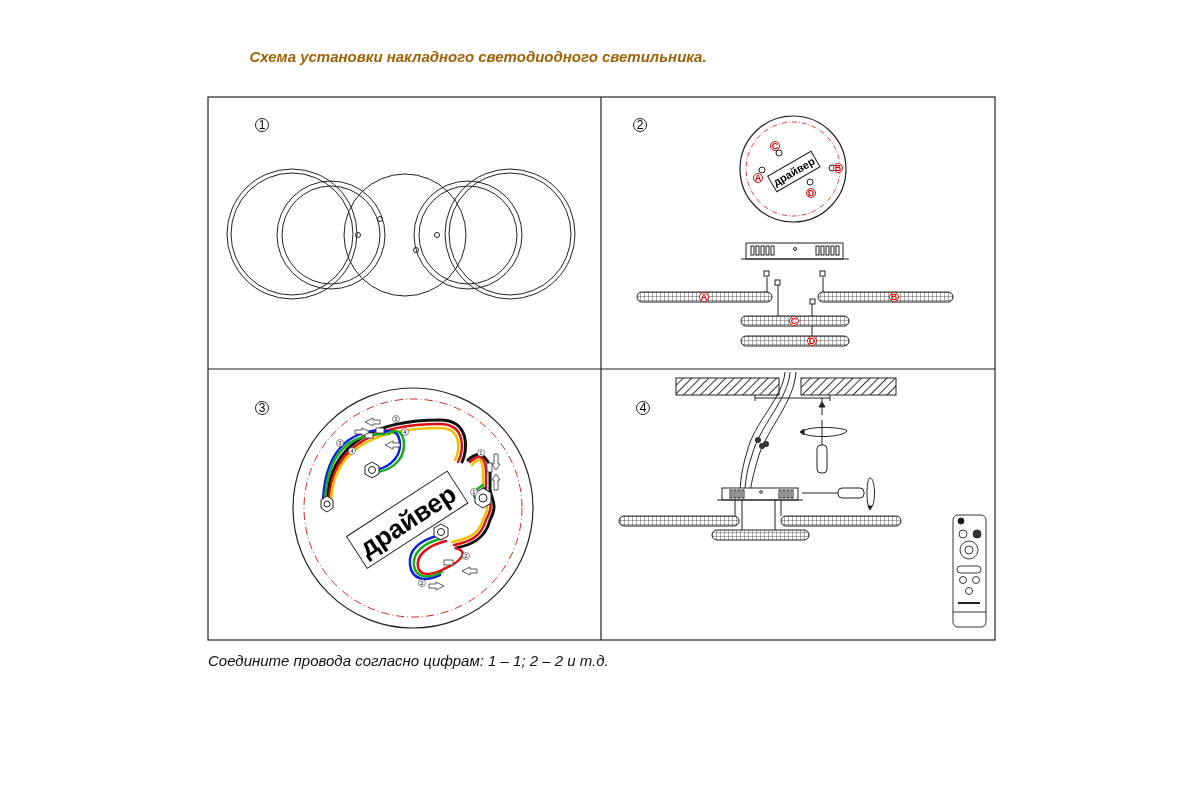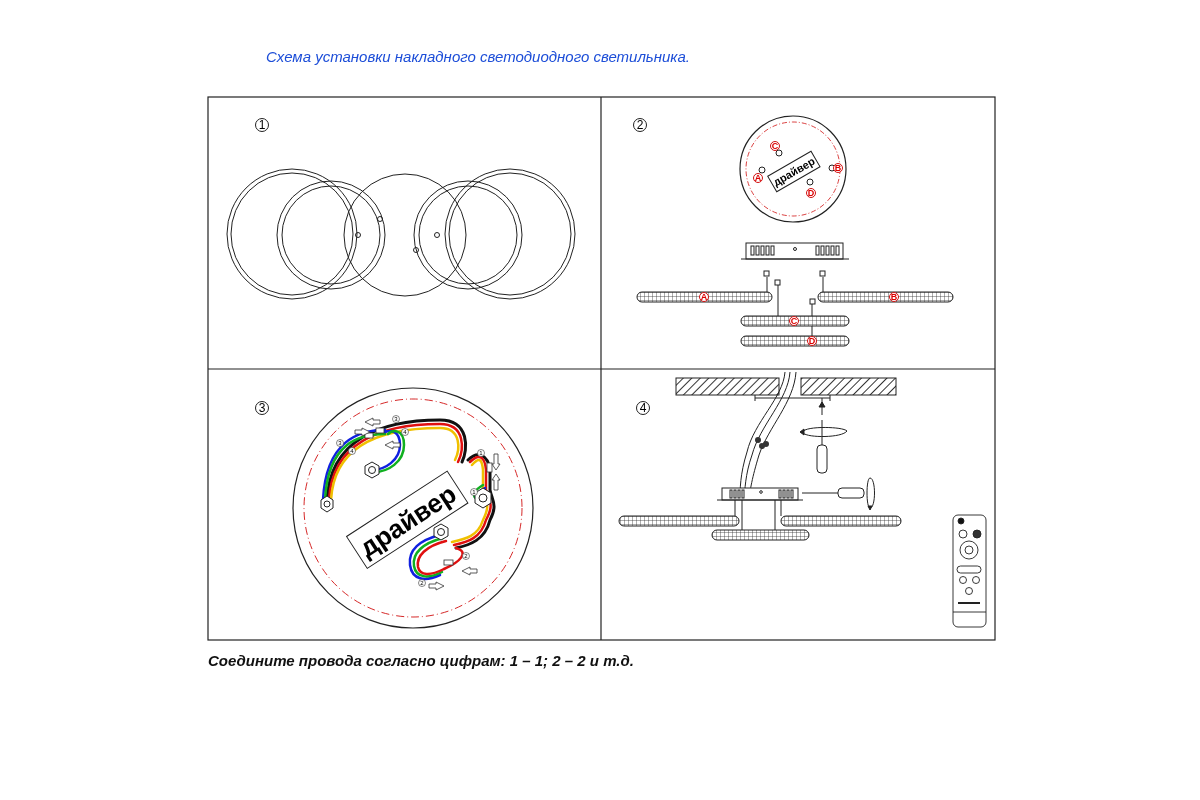--- a/index.html
+++ b/index.html
@@ -1,18 +1,18 @@
 <!DOCTYPE html>
 <html><head>
 <meta charset="utf-8">
 <style>
   html, body { margin:0; padding:0; background:#ffffff; }
   body { width:1200px; height:800px; position:relative; overflow:hidden; font-family:"Liberation Sans", sans-serif; }
-  .title { position:absolute; left:0; top:48px; width:956px; text-align:center; font-size:15px; font-weight:normal; font-style:italic; color:#1d4ed8; }
-  .caption { position:absolute; left:208px; top:652px; font-size:15px; font-weight:bold; font-style:italic; color:#111; }
+  .title { position:absolute; left:0; top:48px; width:956px; text-align:center; font-size:15px; font-weight:bold; font-style:italic; color:#a16207; }
+  .caption { position:absolute; left:208px; top:652px; font-size:15px; font-weight:normal; font-style:italic; color:#111; }
   svg.diagram { position:absolute; left:0; top:0; }
   .step-num { font-family:"Liberation Sans", sans-serif; font-size:12px; }
   .drv-text { font-family:"Liberation Sans", sans-serif; font-weight:bold; }
   .letter { font-family:"Liberation Sans", sans-serif; font-size:9px; font-weight:bold; fill:#d00; }
 </style>
 </head>
 <body>
 
 <div class="title">Схема установки накладного светодиодного светильника.</div>
 

